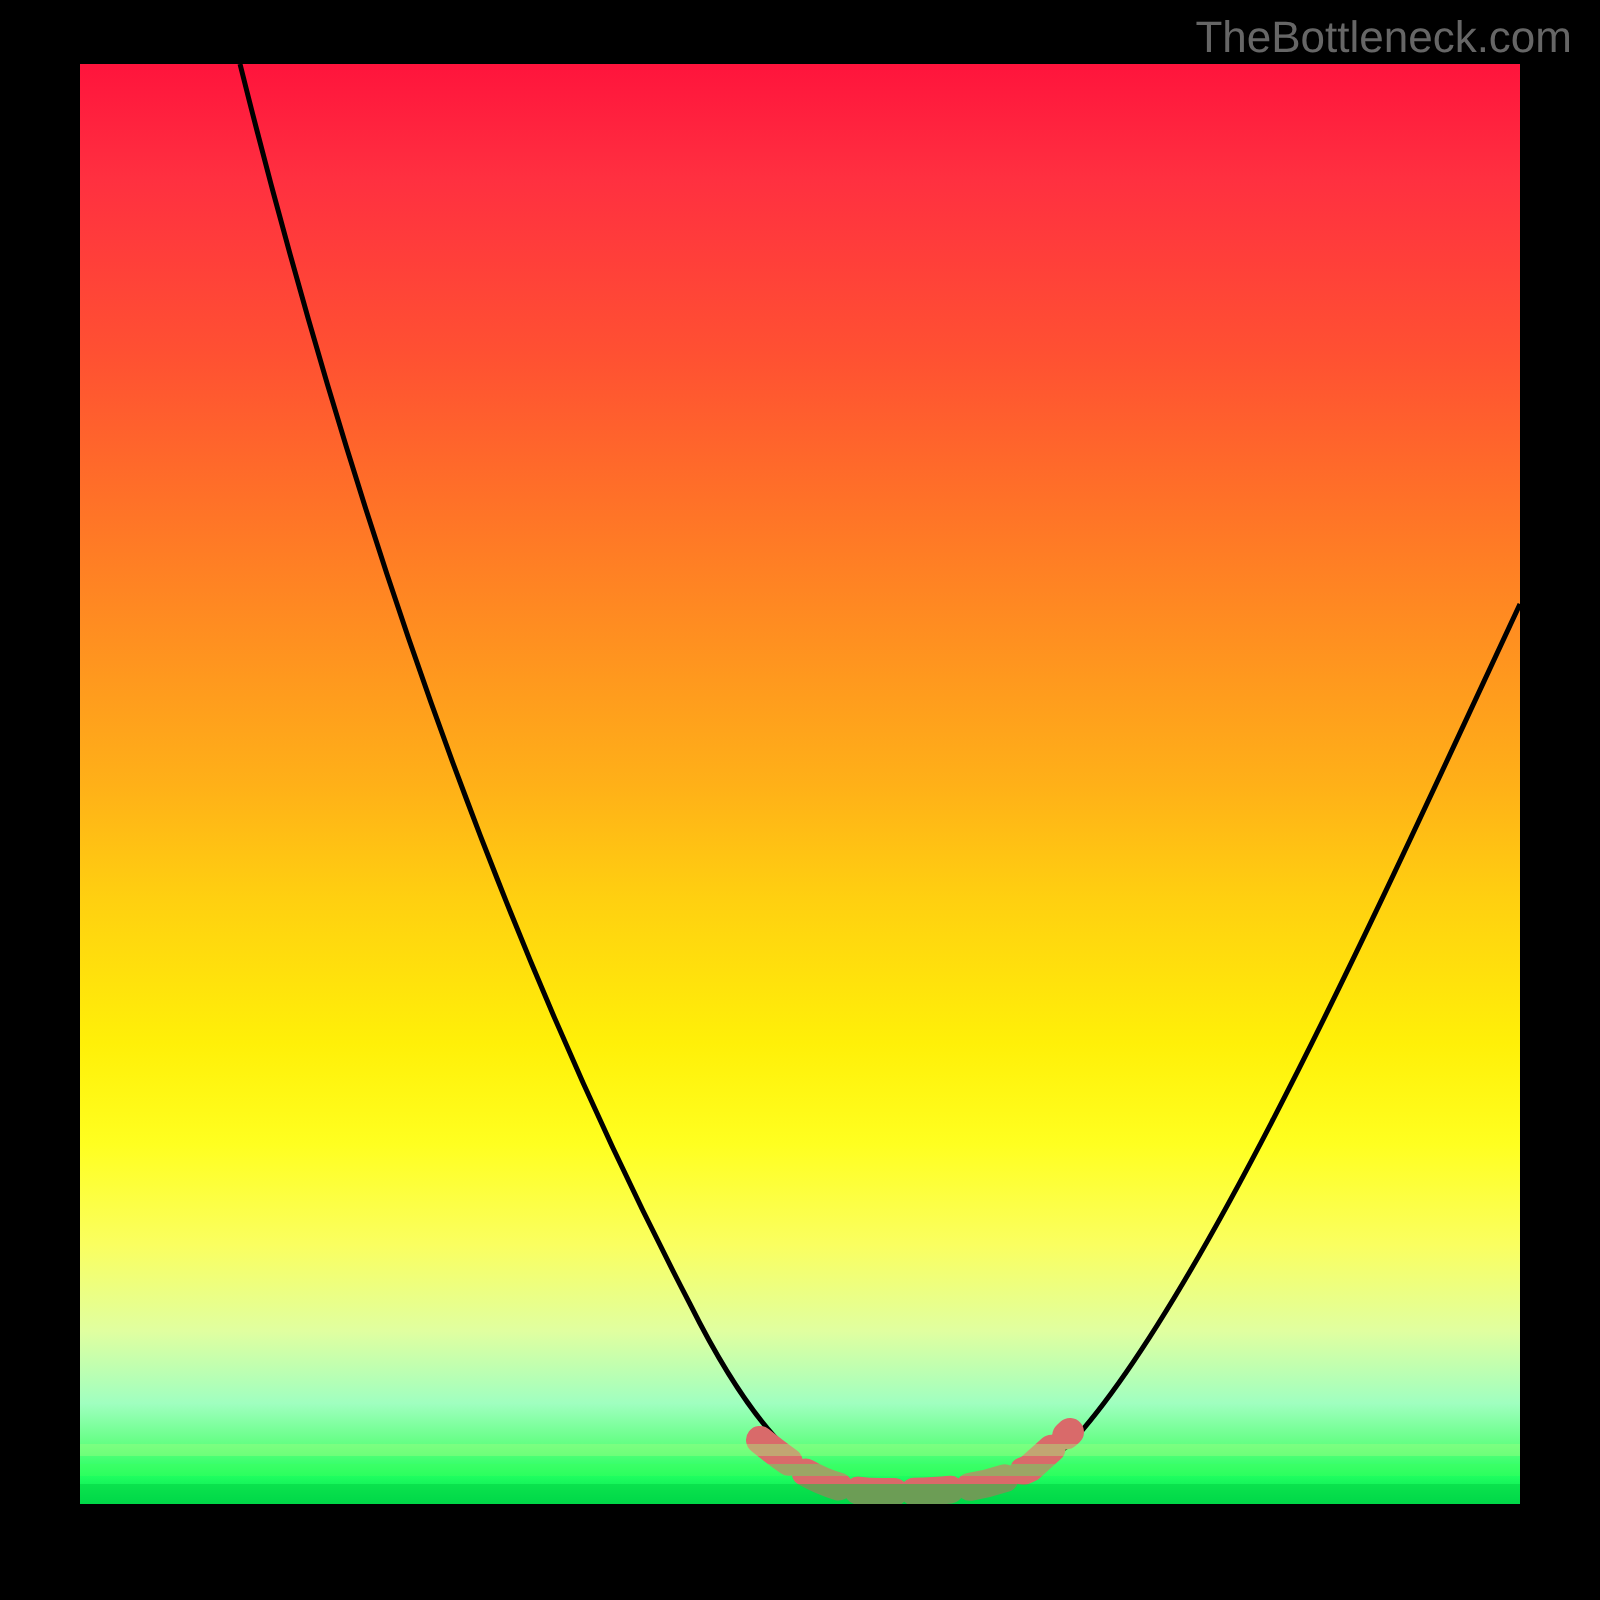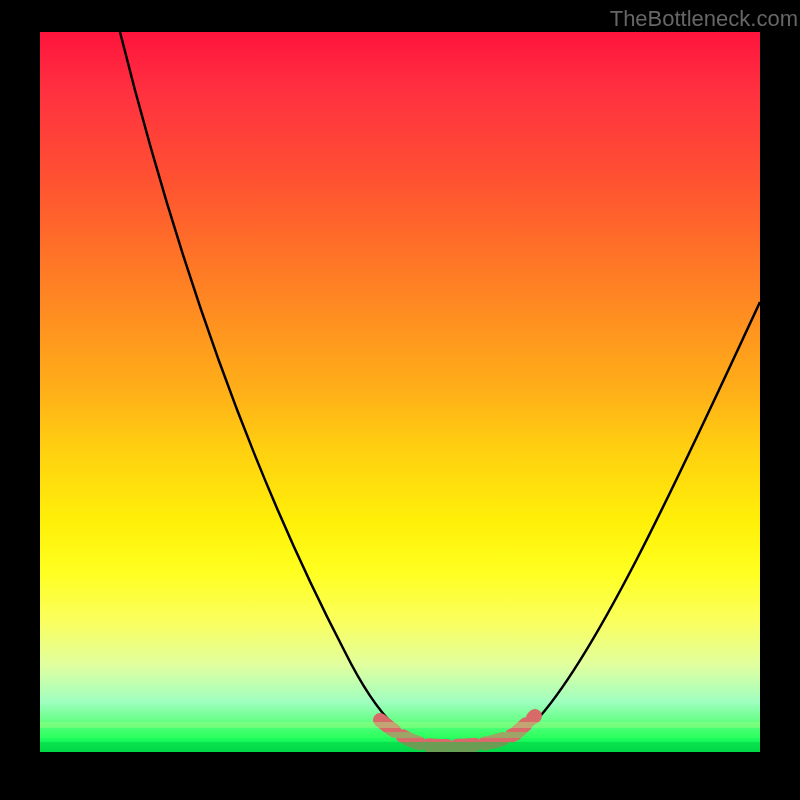--- a/index.html
+++ b/index.html
@@ -12,21 +12,21 @@
     overflow: hidden;
   }
   .container {
     position: relative;
     width: 800px;
     height: 800px;
   }
   .watermark {
     position: absolute;
     top: 6px;
-    right: 2px;
+    right: 14px;
     color: #666;
     font-size: 22px;
     font-weight: 500;
     z-index: 10;
   }
   .plot-area {
     position: absolute;
     left: 40px;
     top: 32px;
     width: 720px;

